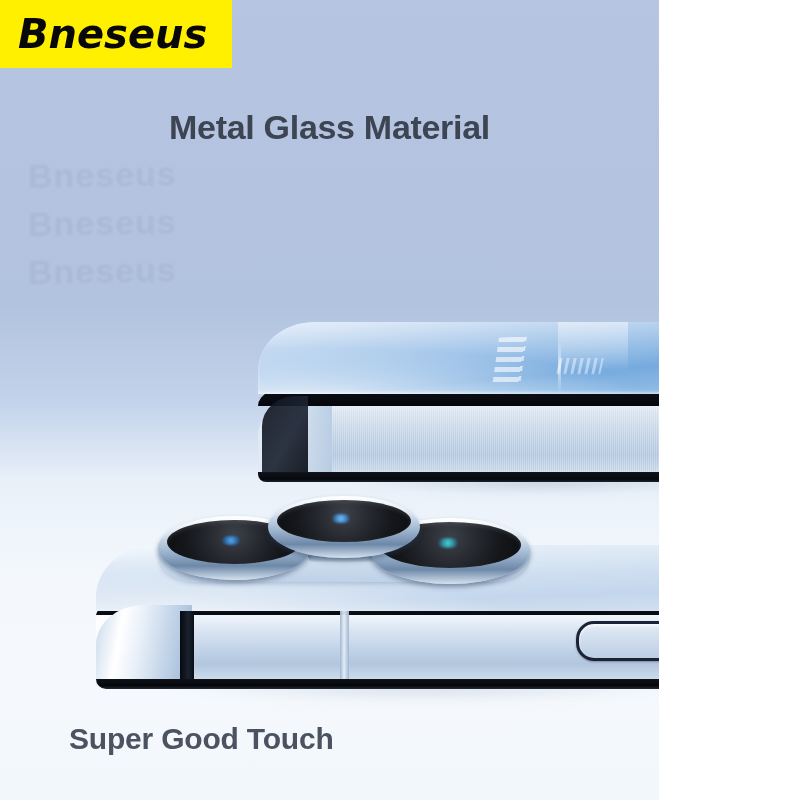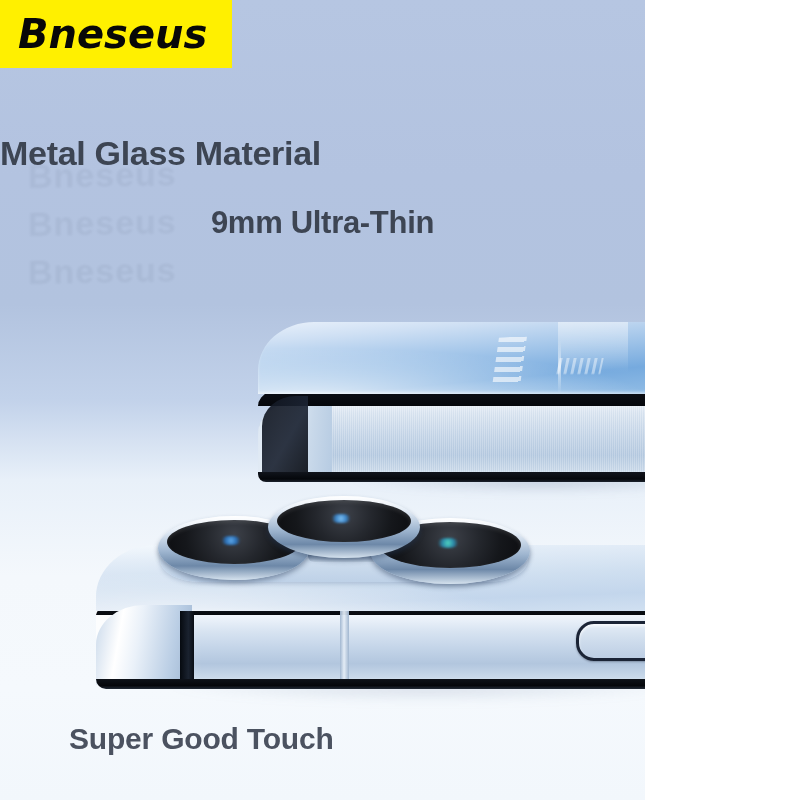--- a/index.html
+++ b/index.html
@@ -13,20 +13,21 @@
     background:
       linear-gradient(180deg,
         #b6c6e2 0%,
         #b3c3e0 22%,
         #b2c3df 38%,
         #c2d2ea 50%,
         #e8f0f9 60%,
         #f4f8fc 72%,
         #f5f9fd 86%,
         #f2f7fc 100%);
+    padding-left: 14px;
   }
 
   
   .ghost{
     position:absolute;left:28px;top:150px;width:230px;height:140px;
     opacity:.07;color:#3c4a63;font-weight:bold;font-size:34px;
     letter-spacing:1px;line-height:48px;filter:blur(1.1px);
     transform:skewY(-1deg);pointer-events:none;
   }
   .ghost div{white-space:nowrap;}
@@ -37,21 +38,21 @@
     background:#fff000;display:flex;align-items:center;
   }
   .logo-text{
     font-family:"DejaVu Sans","Liberation Sans",sans-serif;
     font-style:italic;font-weight:bold;font-size:40px;color:#080808;
     margin-left:18px;letter-spacing:0px;line-height:1;
   }
 
   
   .headline{
-    position:absolute;left:0;right:0;top:134px;text-align:left;
+    position:absolute;left:0;right:0;top:108px;text-align:center;
     font-size:34px;font-weight:bold;color:#3d4553;letter-spacing:-.3px;
   }
   .subhead{
     position:absolute;left:0;right:0;top:205px;text-align:center;
     font-size:31px;font-weight:bold;color:#3d4553;letter-spacing:-.3px;
   }
   .caption{
     position:absolute;left:52px;top:722px;
     font-size:30px;font-weight:bold;color:#4b5260;letter-spacing:-.2px;margin-left:17px;
   }
@@ -328,16 +329,15 @@
       <div class="glass"></div>
       <div class="glint"></div>
     </div>
   </div>
 
   <div class="logo-band">
     <span class="logo-text">Bneseus</span>
   </div>
 
   <div class="headline">Metal Glass Material</div>
-  <div class="subhead">9mm Ultra-Thin</div>
   <div class="caption">Super Good Touch</div>
 
 </div>
 
 </body></html>

